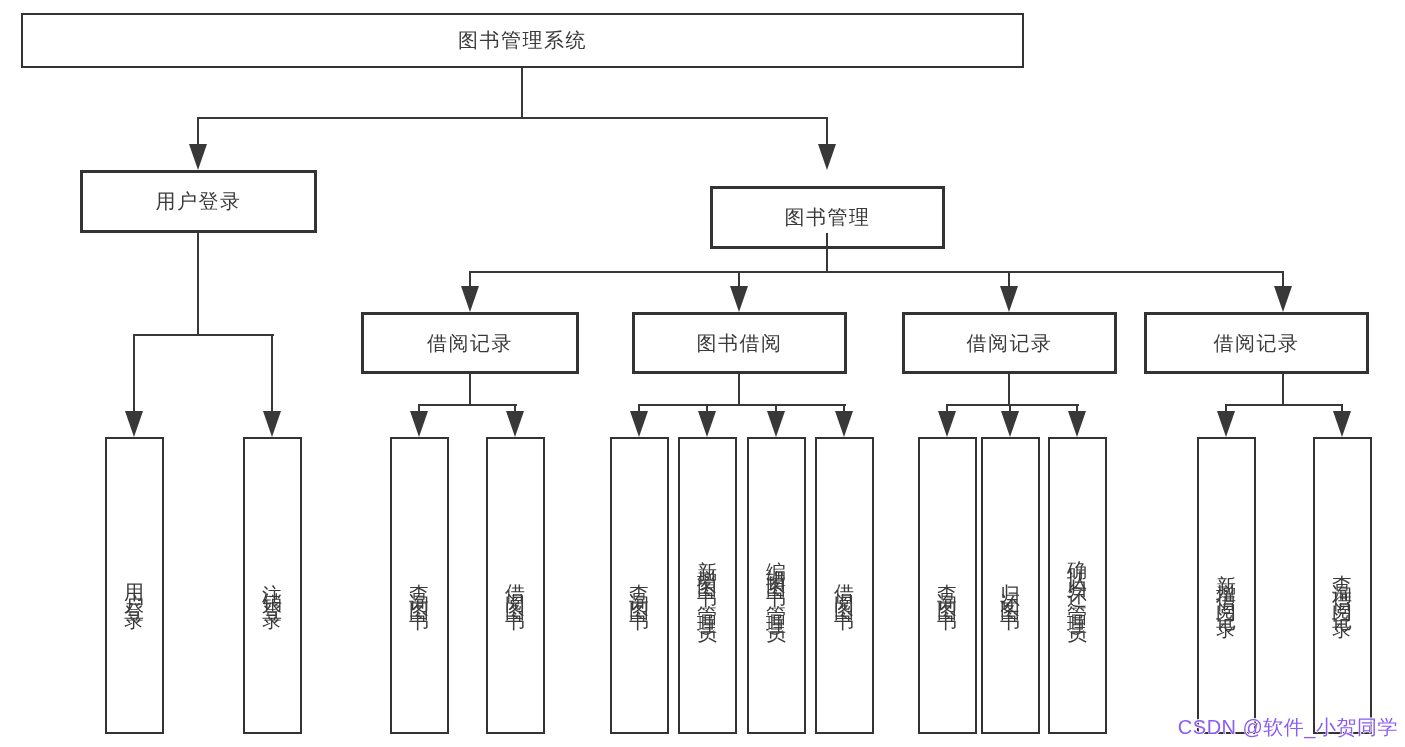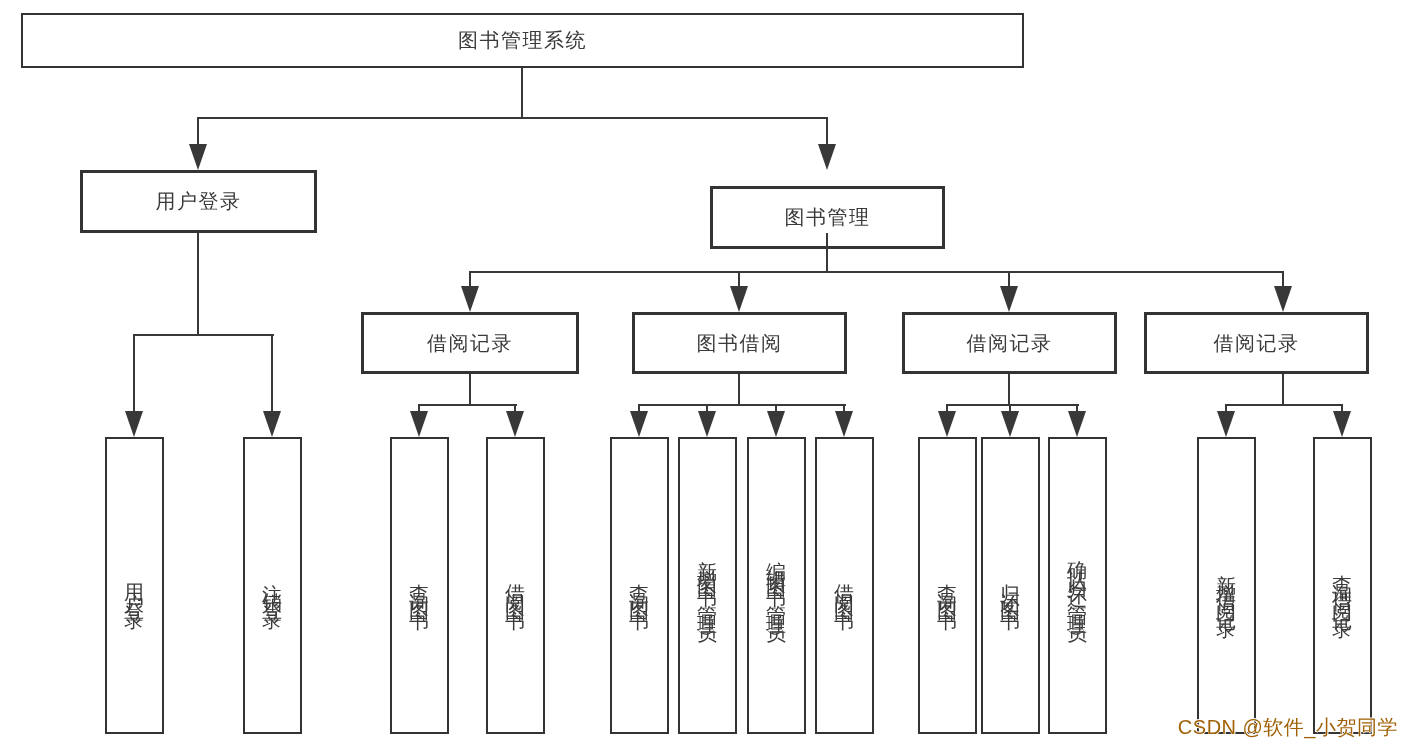--- a/index.html
+++ b/index.html
@@ -37,21 +37,21 @@
   .l12{left:1197px;}.l13{left:1313px;}
   
   .vl{position:absolute;width:2px;background:#383838;}
   .hl{position:absolute;height:2px;background:#383838;}
   .ar{position:absolute;width:0;height:0;
       border-left:9px solid transparent;border-right:9px solid transparent;
       border-top:26px solid #383838;}
   
   .watermark{
     position:absolute;left:1150px;top:714px;width:248px;text-align:right;
-    font-size:20px;color:#a16207;z-index:10;letter-spacing:0.5px;
+    font-size:20px;color:#8b5cf6;z-index:10;letter-spacing:0.5px;
     text-shadow:0 1px 0 #ffffff,0 -1px 0 #ffffff,1px 0 0 #ffffff;
     white-space:nowrap;
   }
 </style>
 </head>
 <body>
 
 <div class="stage">
 
   <div class="box n-root">

